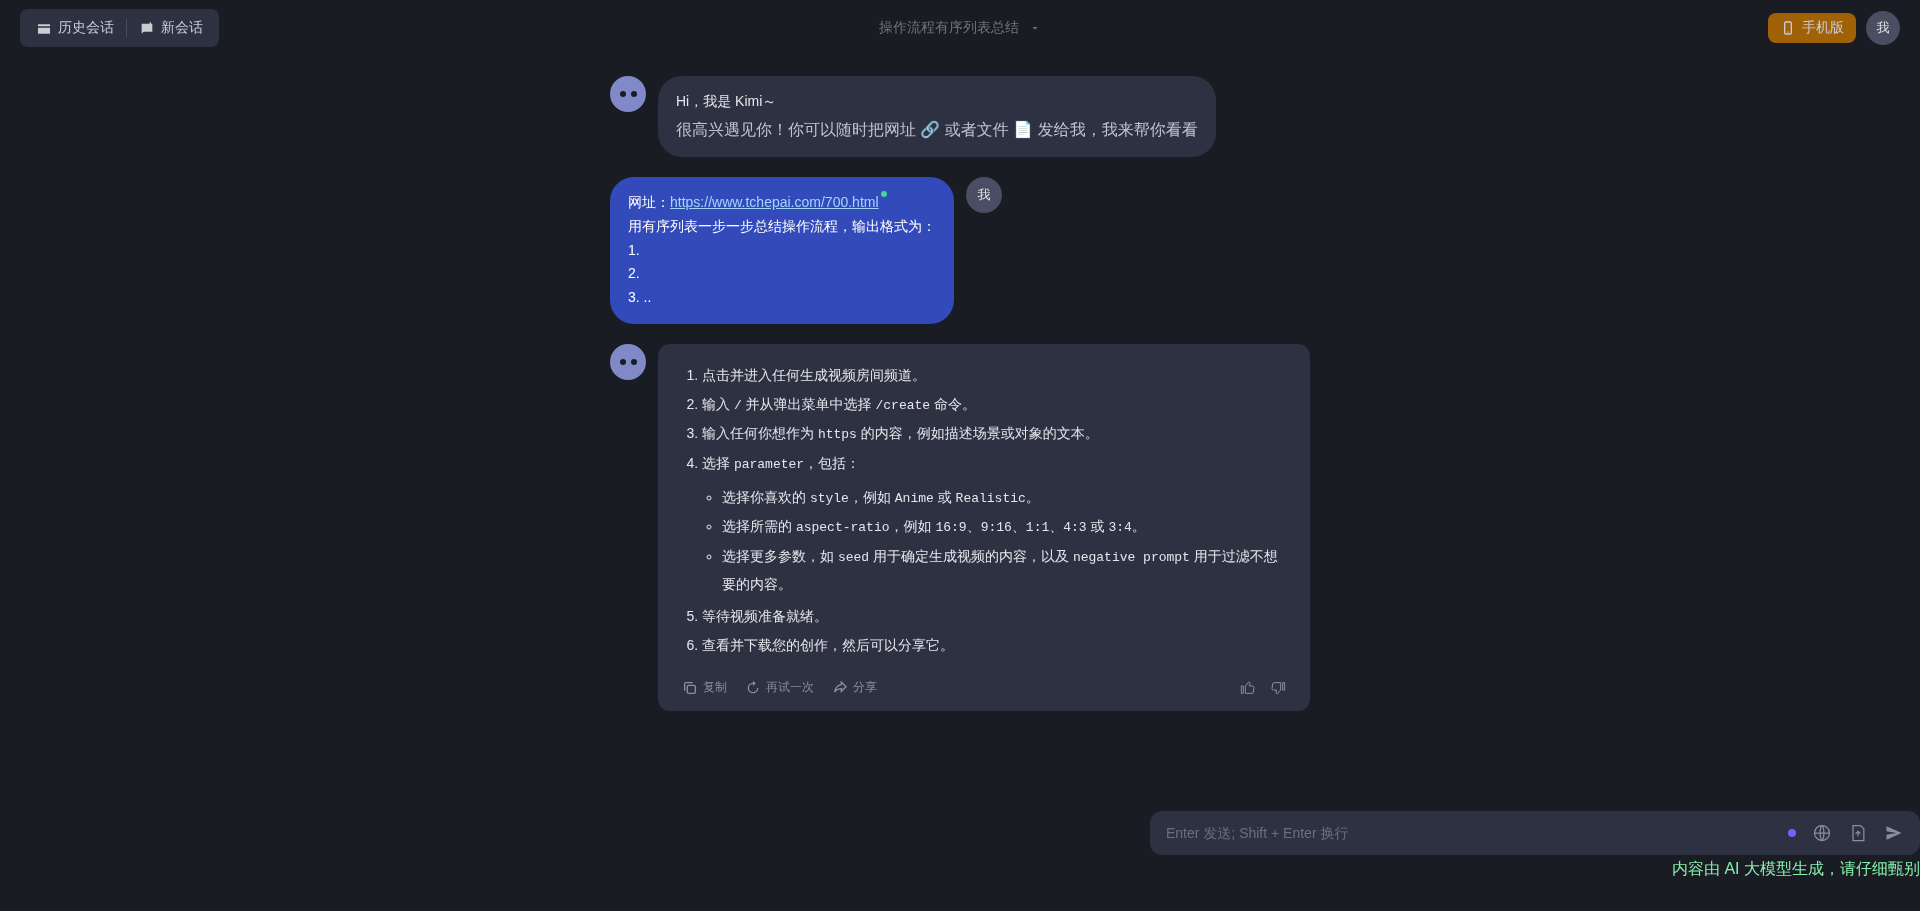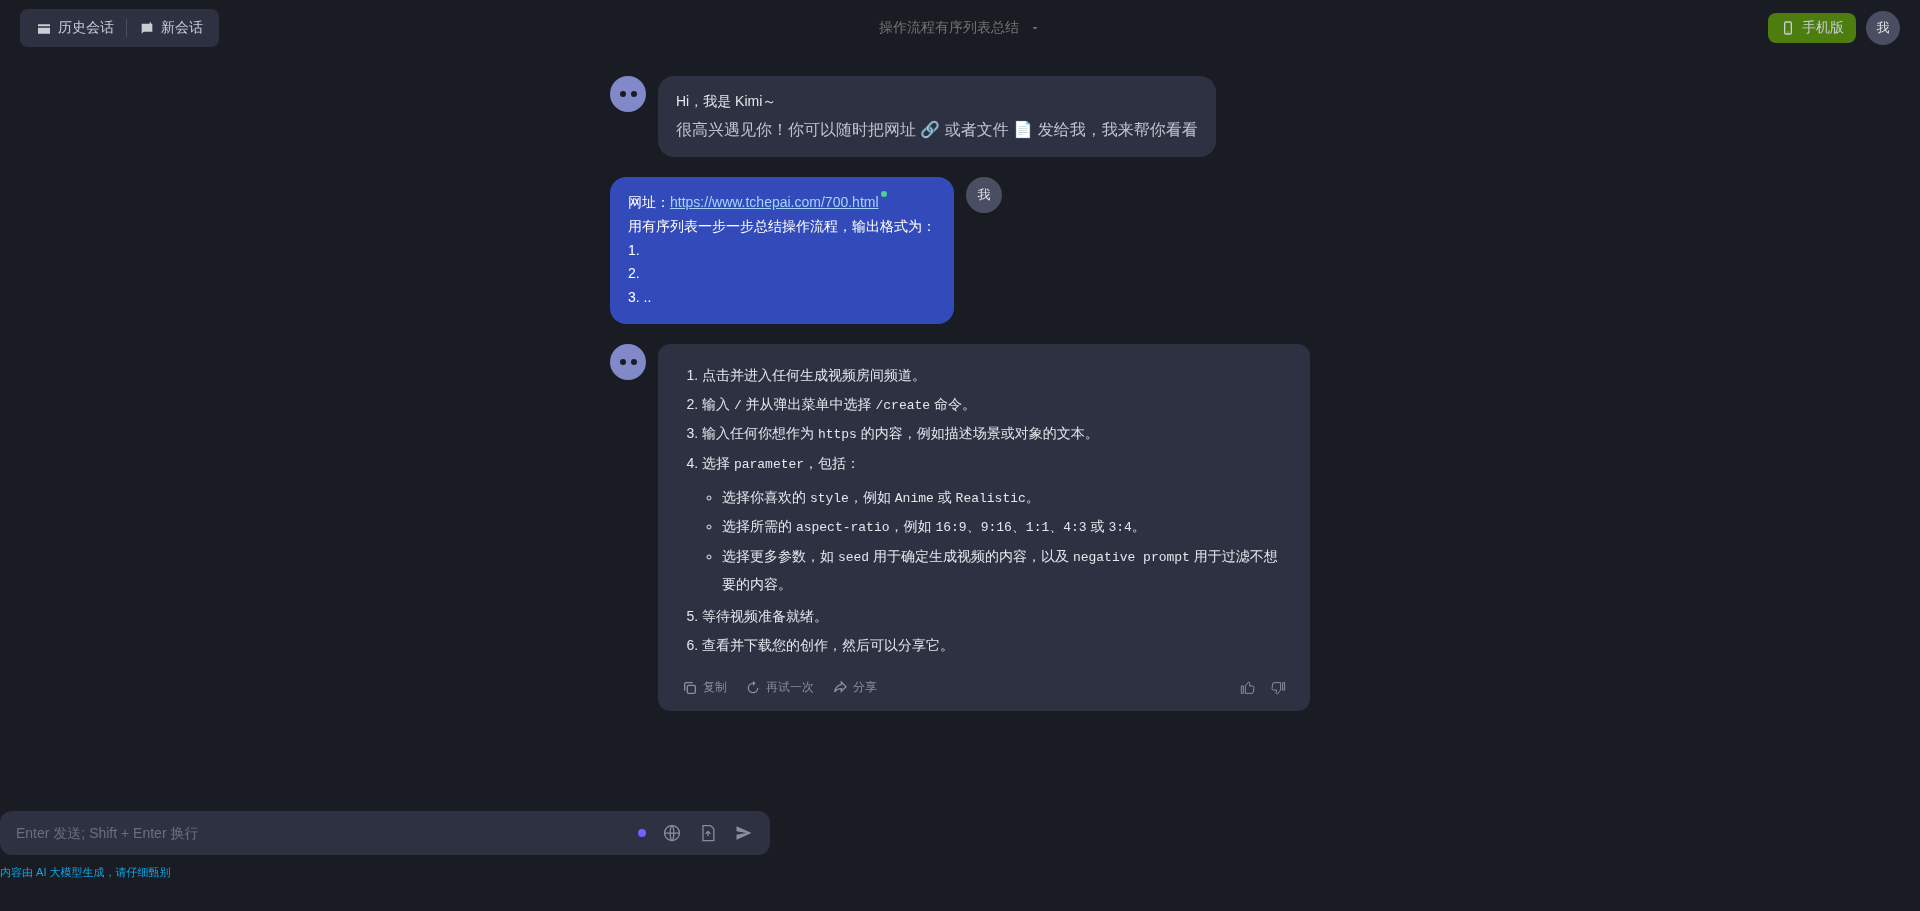--- a/index.html
+++ b/index.html
@@ -3,55 +3,55 @@
 <meta charset="utf-8">
 <style>
 *{margin:0;padding:0;box-sizing:border-box;}
 body{background:#1a1c23;color:#e5e6eb;font-family:-apple-system,BlinkMacSystemFont,"Segoe UI","PingFang SC","Microsoft YaHei",sans-serif;font-size:14px;width:1920px;height:911px;overflow:hidden;position:relative;}
 .topbar{position:absolute;top:0;left:0;right:0;height:56px;display:flex;align-items:center;padding:0 20px;}
 .top-left{display:flex;align-items:center;gap:0;background:#2d3142;border-radius:8px;padding:4px;}
 .top-btn{display:flex;align-items:flex-end;gap:6px;padding:6px 12px;color:#c9cdd4;cursor:pointer;border-radius:6px;}
 .top-sep{width:1px;height:18px;background:#4a4e62;}
 .top-center{position:absolute;left:50%;transform:translateX(-50%);display:flex;align-items:center;gap:10px;color:#737373;cursor:pointer;}
 .top-right{position:absolute;right:20px;display:flex;align-items:center;gap:10px;}
-.mobile-btn{display:flex;align-items:center;gap:6px;padding:6px 12px;background:#4d7c0f;border-radius:8px;color:#c9cdd4;cursor:pointer;}
+.mobile-btn{display:flex;align-items:center;gap:6px;padding:6px 12px;background:#a16207;border-radius:8px;color:#c9cdd4;cursor:pointer;}
 .avatar-me{width:34px;height:34px;border-radius:50%;background:#4a4e62;display:flex;align-items:center;justify-content:center;color:#e5e6eb;font-size:13px;cursor:pointer;}
 .chat-area{position:absolute;top:56px;left:0;right:0;bottom:100px;overflow:auto;}
 .chat-inner{width:700px;margin:0 auto;padding:20px 0;}
 .msg-row{display:flex;margin-bottom:20px;}
 .msg-row.user{justify-content:flex-start;}
 .msg-row.assistant{justify-content:flex-start;}
 .msg-avatar{width:36px;height:36px;border-radius:50%;flex-shrink:0;display:flex;align-items:center;justify-content:center;font-size:13px;}
 .msg-avatar.bot{background:#8189c9;margin-right:12px;position:relative;}
 .msg-avatar.bot .eyes{display:flex;gap:5px;}
 .msg-avatar.bot .eye{width:6px;height:6px;border-radius:50%;background:#1a1c23;}
 .msg-avatar.me{background:#4a4e62;margin-left:12px;color:#e5e6eb;}
-.msg-bubble{max-width:560px;border-radius:16px;padding:14px 18px;line-height:1.7;}
+.msg-bubble{max-width:560px;border-radius:24px;padding:14px 18px;line-height:1.7;}
 .msg-bubble.bot{background:#2d3142;color:#e5e6eb;}
 .msg-bubble.bot .greet{margin-bottom:2px;}
 .msg-bubble.bot .sub{color:#bfc3cc;font-size:16px;}
 .msg-bubble.user{background:#334bba;color:#fff;}
 .msg-bubble.user .link{color:#a3d4ff;text-decoration:underline;position:relative;}
 .msg-bubble.user .link-dot{display:inline-block;width:6px;height:6px;border-radius:50%;background:#4dd28f;vertical-align:top;margin-left:2px;}
 .big-response{background:#2d3142;border-radius:12px;padding:18px 24px 12px;line-height:1.9;}
 .big-response ol{padding-left:20px;}
 .big-response ul{padding-left:20px;margin:6px 0;}
 .big-response li{margin-bottom:2px;}
 .big-response code{font-family:"Courier New",monospace;font-size:13px;}
 .actions{display:flex;align-items:center;gap:18px;margin-top:18px;color:#8a8f9f;font-size:12px;}
 .action{display:flex;align-items:center;gap:5px;cursor:pointer;}
 .actions-right{margin-left:auto;display:flex;gap:14px;}
-.input-area{position:absolute;bottom:0;left:0;right:0;height:100px;display:flex;flex-direction:column;align-items:flex-start;}
+.input-area{position:absolute;bottom:0;left:0;right:0;height:100px;display:flex;flex-direction:column;align-items:flex-end;}
 .input-box{width:770px;background:#2d3142;border-radius:12px;height:44px;display:flex;align-items:center;padding:0 16px;gap:14px;}
 .input-box input{flex:1;background:transparent;border:none;outline:none;color:#e5e6eb;font-size:14px;}
 .input-box input::placeholder{color:#6b7080;}
 .input-icons{display:flex;align-items:center;gap:16px;color:#8a8f9f;}
 .input-icons .ic{cursor:pointer;display:flex;align-items:center;}
 .loading-dot{width:8px;height:8px;border-radius:50%;background:#7b5cff;}
-.disclaimer{margin-top:10px;color:#0ea5e9;font-size:11px;}
+.disclaimer{margin-top:4px;color:#86efac;font-size:16px;}
 .ic-svg{width:16px;height:16px;fill:currentColor;}
 .ic-svg-lg{width:20px;height:20px;fill:currentColor;}
 </style>
 </head>
 <body>
 
 <div class="topbar">
   <div class="top-left">
     <div class="top-btn">
       <svg class="ic-svg" viewBox="0 0 24 24">

